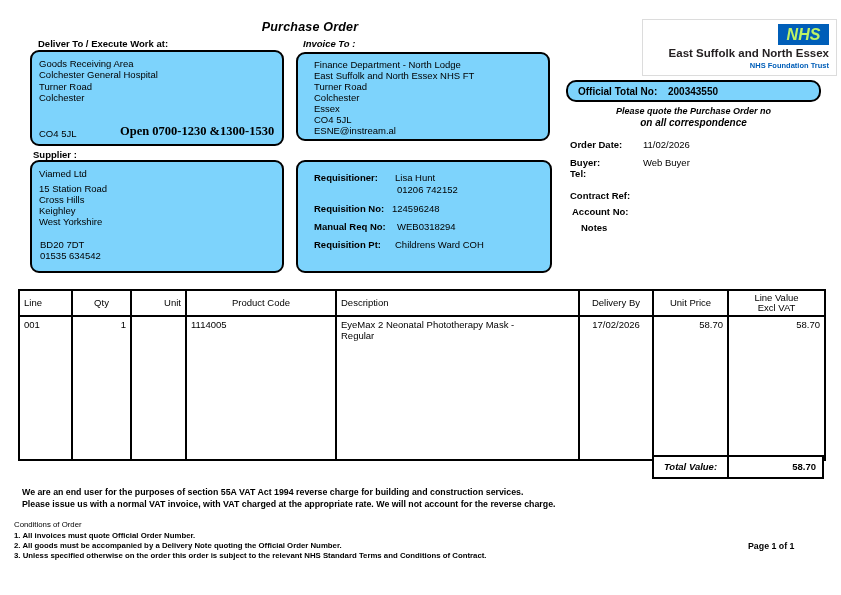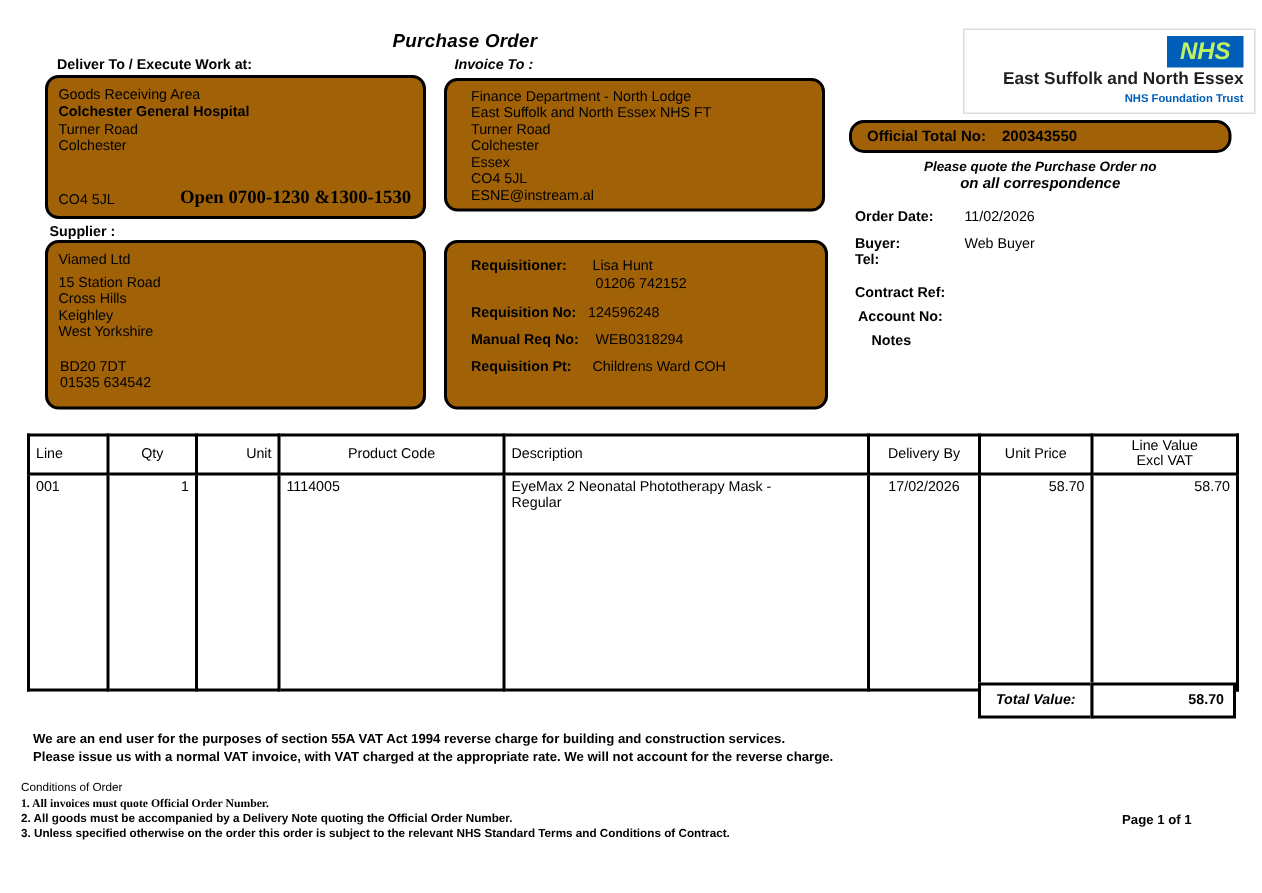--- a/index.html
+++ b/index.html
@@ -1,21 +1,21 @@
 <!DOCTYPE html>
 <html><head>
 <meta charset="utf-8">
 <style>
   html,body{margin:0;padding:0;background:#fff;}
   #page{position:relative;width:841px;height:595px;background:#ffffff;overflow:hidden;
         font-family:"Liberation Sans",sans-serif;color:#000;font-size:9.5px;}
   .abs{position:absolute;white-space:nowrap;}
   .b{font-weight:bold;}
   .ctr{text-align:center;font-style:italic;}
-  .box{position:absolute;border:2px solid #000;border-radius:9px;background:#a16207;box-sizing:border-box;padding-left:11px;}
+  .box{position:absolute;border:2px solid #000;border-radius:9px;background:#7dd3fc;box-sizing:border-box;padding-left:11px;}
   .addr{line-height:11.5px;}
   .title{font-size:12.5px;font-weight:bold;letter-spacing:.2px;}
   .serif-open{font-family:"Liberation Serif",serif;font-weight:bold;font-size:12.5px;}
   
   .nhs-logo{position:absolute;left:642px;top:19px;width:193px;height:55px;border:1px solid #dcdcdc;background:#fff;}
   .nhs-badge{position:absolute;right:7px;top:4px;width:51px;height:21px;background:#005EB8;color:#bef264;
              font-style:italic;font-weight:bold;font-size:16px;line-height:21px;text-align:center;}
   .trust-name{position:absolute;right:7px;top:27px;font-size:11.5px;font-weight:bold;color:#231f20;white-space:nowrap;}
   .trust-type{position:absolute;right:7px;top:41px;font-size:7.5px;font-weight:bold;color:#005EB8;white-space:nowrap;}
   
@@ -34,21 +34,21 @@
 </head>
 <body>
 
 <div id="page">
 
   <div class="abs title ctr" style="left:230px;top:20px;width:160px;">Purchase Order</div>
 
   <div class="abs b" style="left:38px;top:38px;">Deliver To / Execute Work at:</div>
   <div class="box" style="left:30px;top:50px;width:254px;height:96px;">
     <div class="abs addr" style="left:7px;top:6px;">Goods Receiving Area</div>
-    <div class="abs addr" style="left:7px;top:17px;font-weight:bold;">Colchester General Hospital</div>
+    <div class="abs addr" style="left:7px;top:17px;">Colchester General Hospital</div>
     <div class="abs addr" style="left:7px;top:29px;">Turner Road</div>
     <div class="abs addr" style="left:7px;top:40px;">Colchester</div>
     <div class="abs" style="left:7px;top:76px;">CO4 5JL</div>
     <div class="abs serif-open" style="left:88px;top:72px;">Open 0700-1230 &amp;1300-1530</div>
   </div>
 
   <div class="abs b" style="left:303px;top:38px;font-style:italic;">Invoice To :</div>
   <div class="box" style="left:296px;top:52px;width:254px;height:89px;">
     <div class="abs addr" style="left:16px;top:5px;">Finance Department - North Lodge</div>
     <div class="abs addr" style="left:16px;top:16px;">East Suffolk and North Essex NHS FT</div>
@@ -143,19 +143,19 @@
     </tbody>
   </table>
 
   <div class="total-cell ctr" style="left:652px;top:455px;width:77px;">Total Value:</div>
   <div class="total-cell ar" style="left:727px;top:455px;width:97px;padding-right:6px;">58.70</div>
 
   <div class="abs vat" style="left:22px;top:487px;">We are an end user for the purposes of section 55A VAT Act 1994 reverse charge for building and construction services.</div>
   <div class="abs vat" style="left:22px;top:499px;">Please issue us with a normal VAT invoice, with VAT charged at the appropriate rate. We will not account for the reverse charge.</div>
 
   <div class="abs cond" style="left:14px;top:520px;">Conditions of Order</div>
-  <div class="abs cond b" style="left:14px;top:531px;font-family:Liberation Serif, serif;">1. All invoices must quote Official Order Number.</div>
+  <div class="abs cond b" style="left:14px;top:531px;">1. All invoices must quote Official Order Number.</div>
   <div class="abs cond b" style="left:14px;top:541px;">2. All goods must be accompanied by a Delivery Note quoting the Official Order Number.</div>
   <div class="abs cond b" style="left:14px;top:551px;">3. Unless specified otherwise on the order this order is subject to the relevant NHS Standard Terms and Conditions of Contract.</div>
 
   <div class="abs b" style="left:748px;top:541px;font-size:8.8px;">Page 1 of 1</div>
 
 </div>
 
 </body></html>

